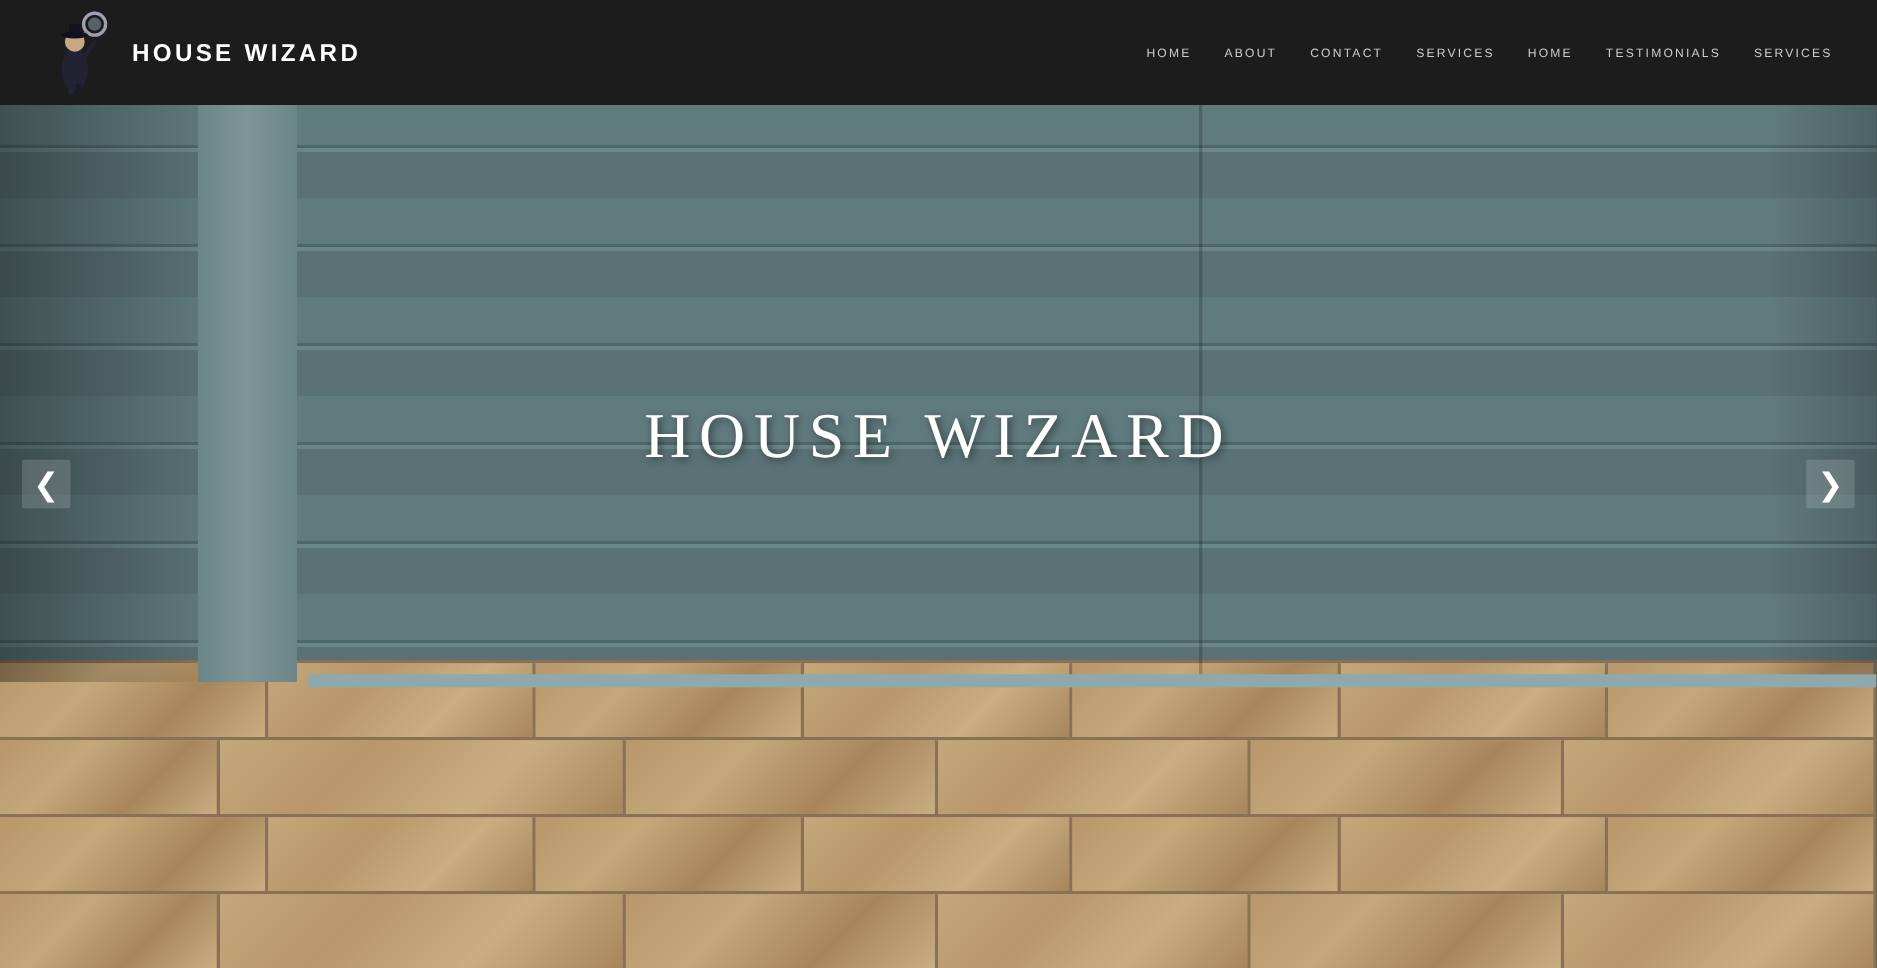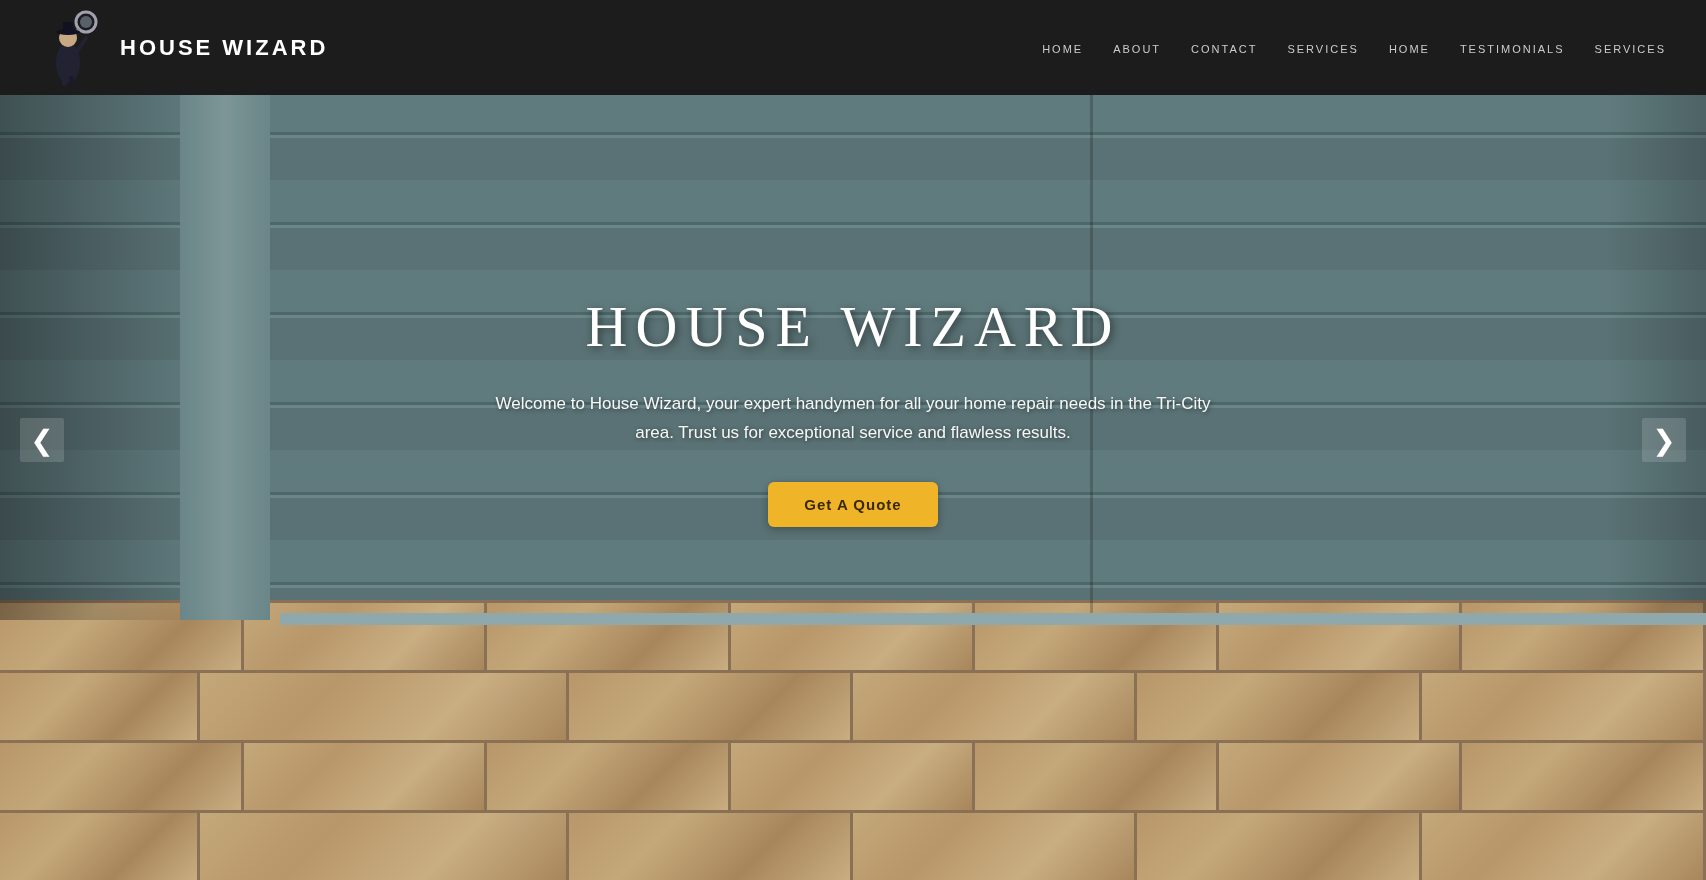--- a/index.html
+++ b/index.html
@@ -345,20 +345,16 @@
         <div class="stone"></div>
         <div class="stone"></div>
       </div>
     </div>
   </div>
 
   <button class="arrow arrow-left">❮</button>
 
   <div class="hero-content">
     <h1 class="hero-title">HOUSE WIZARD</h1>
-    <p class="hero-subtitle">
-      Welcome to House Wizard, your expert handymen for all your home repair needs in the Tri-City<br>area. Trust us for exceptional service and flawless results.
-    </p>
-    <button class="cta-button">Get A Quote</button>
   </div>
 
   <button class="arrow arrow-right">❯</button>
 </section>
 
 </body></html>

